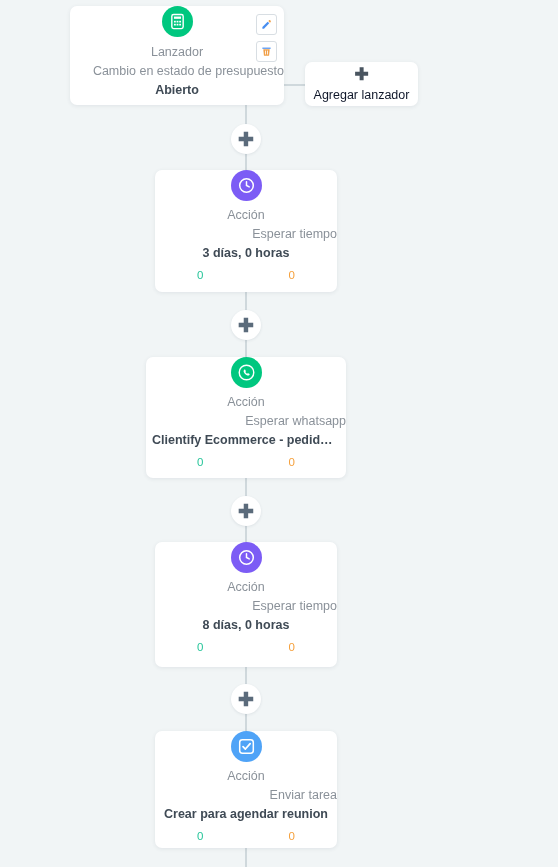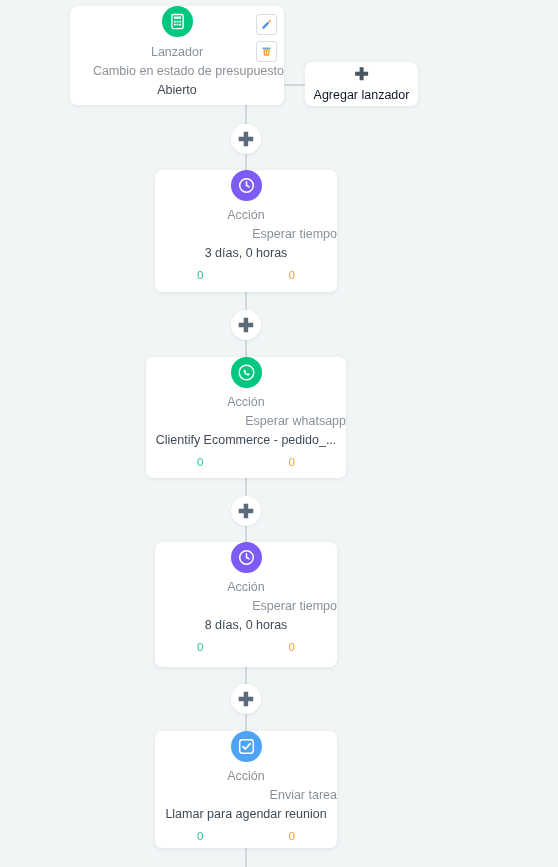--- a/index.html
+++ b/index.html
@@ -85,21 +85,21 @@
   .card-subtitle {
     font-size: 12.5px;
     color: #8a9199;
     margin-top: 3px;
     line-height: 16px;
     text-align: right;
   }
   .card-value {
     font-size: 12.5px;
     color: #3f4a55;
-    font-weight: normal;
+    font-weight: bold;
     margin-top: 3px;
     line-height: 16px;
     white-space: nowrap;
     overflow: hidden;
     text-overflow: ellipsis;
     padding: 0 6px;
   }
   .counters {
     display: flex;
     justify-content: space-between;
@@ -285,20 +285,20 @@
 
   <div class="card" style="left:155px;top:731px;width:182px;height:117px;">
     <div class="icon-circle" style="background:#4fa3f7;">
       <svg width="19" height="19" viewBox="0 0 24 24" aria-hidden="true">
         <rect x="3.4" y="3.4" width="17.2" height="17.2" rx="3.4" fill="none" stroke="#ffffff" stroke-width="1.9"></rect>
         <path d="M7.6 12.1 L10.6 15.2 L16.6 8.4" fill="none" stroke="#ffffff" stroke-width="2.2" stroke-linecap="round" stroke-linejoin="round"></path>
       </svg>
     </div>
     <div class="card-kind">Acción</div>
     <div class="card-subtitle">Enviar tarea</div>
-    <div class="card-value">Llamar para agendar reunion</div>
+    <div class="card-value">Crear para agendar reunion</div>
     <div class="counters">
       <span class="counter-ok">0</span>
       <span class="counter-err">0</span>
     </div>
   </div>
 
 </div>
 
 </body></html>

